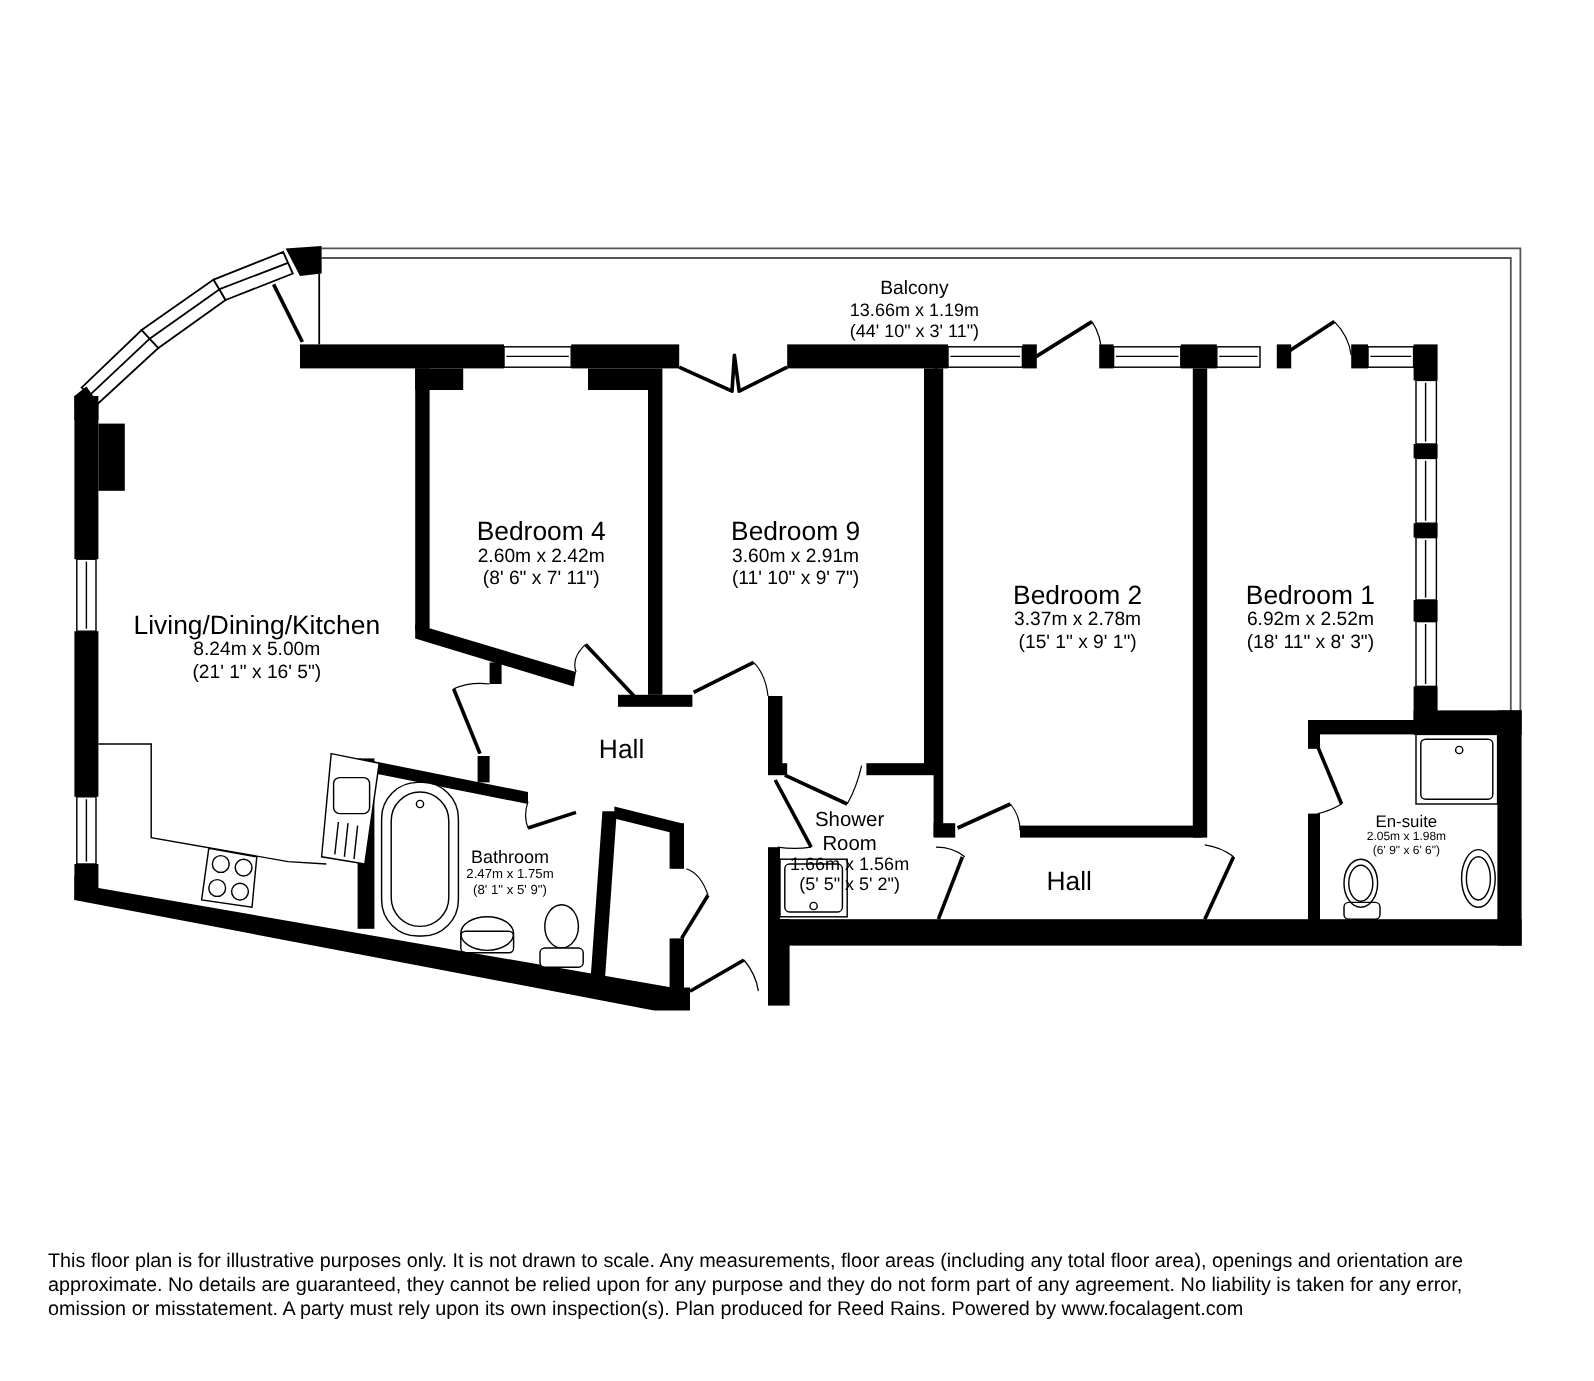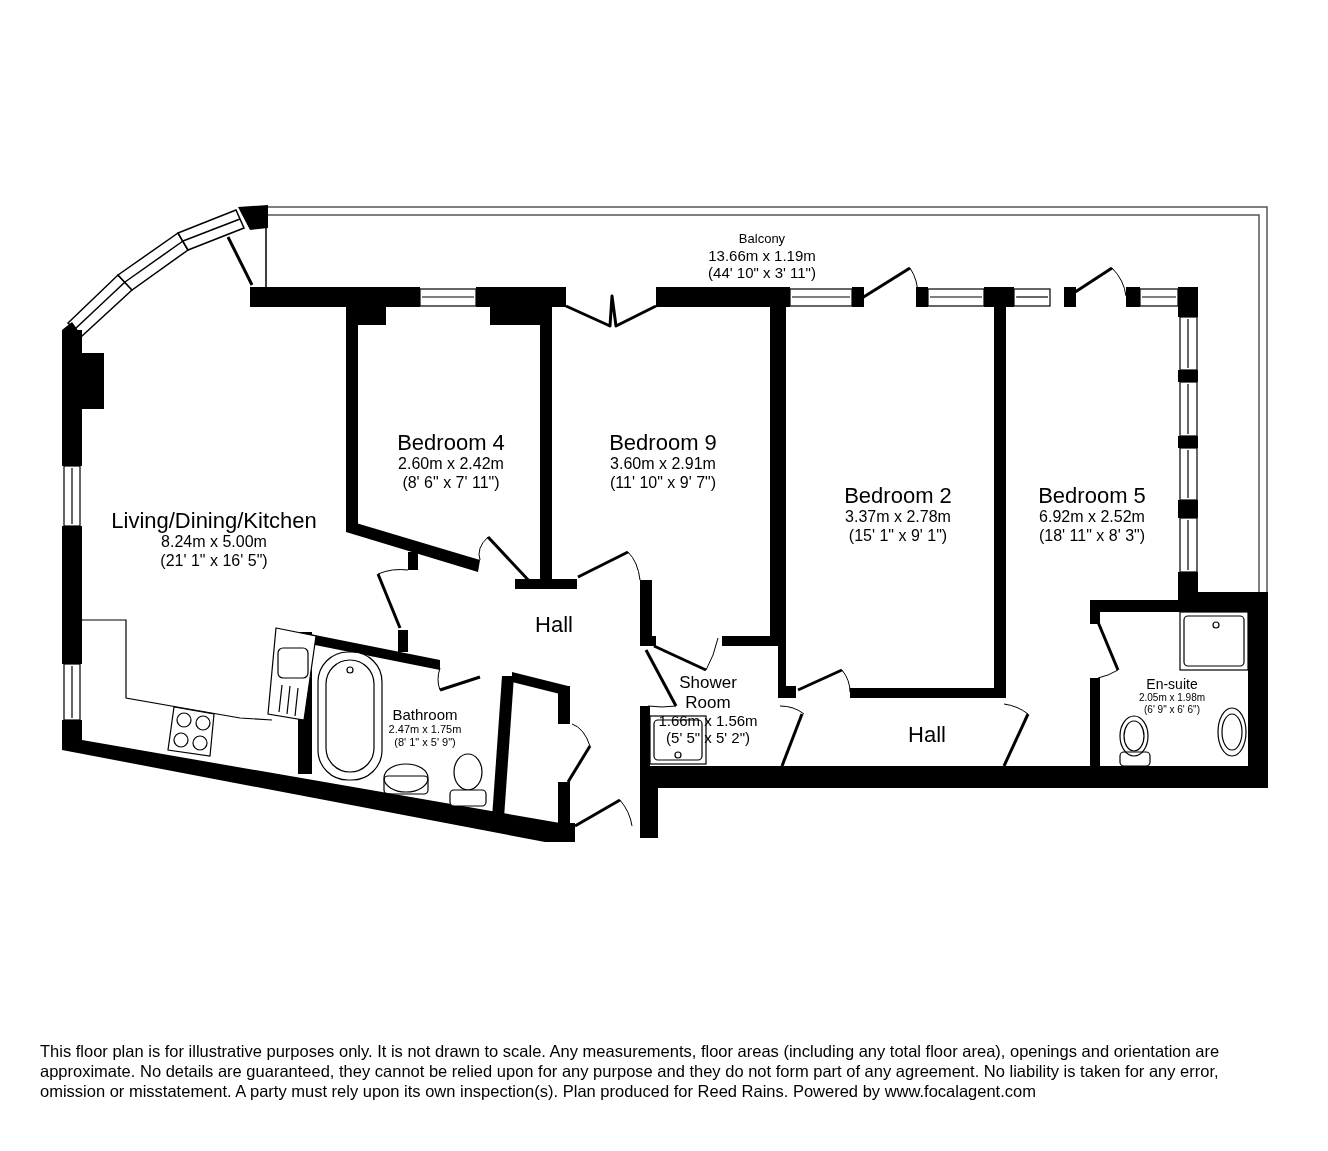--- a/index.html
+++ b/index.html
@@ -6,21 +6,21 @@
   body { width: 1328px; height: 1151px; position: relative; overflow: hidden; font-family: "Liberation Sans", sans-serif; color: #000; }
   #plan { position: absolute; left: 0; top: 0; }
   .lbl { position: absolute; text-align: center; white-space: nowrap; line-height: 1.15; transform: translateX(-50%); }
   .lbl .t { display: block; }
   .lg .t.name { font-size: 22px; }
   .lg .t.dim { font-size: 16px; }
   .md .t.name { font-size: 17px; }
   .md .t.dim { font-size: 15px; }
   .sm .t.name { font-size: 15px; }
   .sm .t.dim { font-size: 11px; }
-  .hall { font-size: 22px; margin-left: 36px; }
+  .hall { font-size: 22px; }
   #disclaimer { position: absolute; left: 40px; top: 1041px; width: 1248px; text-align: left; font-size: 16.5px; line-height: 20px; }
 </style>
 </head>
 <body>
 
 <svg id="plan" width="1328" height="1151" viewBox="0 0 1328 1151" xmlns="http://www.w3.org/2000/svg">
 
   <g fill="none" stroke="#555" stroke-width="1.5">
     <polyline points="268,207 1267,207 1267,593"></polyline>
     <polyline points="268,215 1259,215 1259,593"></polyline>
@@ -203,21 +203,21 @@
     <circle cx="1216" cy="625" r="3"></circle>
     <ellipse cx="1134" cy="736" rx="14" ry="20"></ellipse>
     <ellipse cx="1134" cy="736" rx="10" ry="15"></ellipse>
     <rect x="1120" y="752" width="30" height="14" rx="4"></rect>
     <ellipse cx="1232" cy="732" rx="14" ry="24"></ellipse>
     <ellipse cx="1232" cy="732" rx="10" ry="18"></ellipse>
   </g>
 </svg>
 
 <div class="lbl md" style="left:762px; top:232px;">
-  <span class="t name" style="font-size:13px">Balcony</span>
+  <span class="t name" style="font-size:16px">Balcony</span>
   <span class="t dim" style="font-size:15px">13.66m x 1.19m</span>
   <span class="t dim" style="font-size:15px">(44' 10" x 3' 11")</span>
 </div>
 
 <div class="lbl lg" style="left:214px; top:508px;">
   <span class="t name">Living/Dining/Kitchen</span>
   <span class="t dim">8.24m x 5.00m</span>
   <span class="t dim">(21' 1" x 16' 5")</span>
 </div>
 
@@ -233,21 +233,21 @@
   <span class="t dim">(11' 10" x 9' 7")</span>
 </div>
 
 <div class="lbl lg" style="left:898px; top:483px;">
   <span class="t name">Bedroom 2</span>
   <span class="t dim">3.37m x 2.78m</span>
   <span class="t dim">(15' 1" x 9' 1")</span>
 </div>
 
 <div class="lbl lg" style="left:1092px; top:483px;">
-  <span class="t name">Bedroom 5</span>
+  <span class="t name">Bedroom 1</span>
   <span class="t dim">6.92m x 2.52m</span>
   <span class="t dim">(18' 11" x 8' 3")</span>
 </div>
 
 <div class="lbl sm" style="left:425px; top:706px;">
   <span class="t name">Bathroom</span>
   <span class="t dim">2.47m x 1.75m</span>
   <span class="t dim">(8' 1" x 5' 9")</span>
 </div>
 

